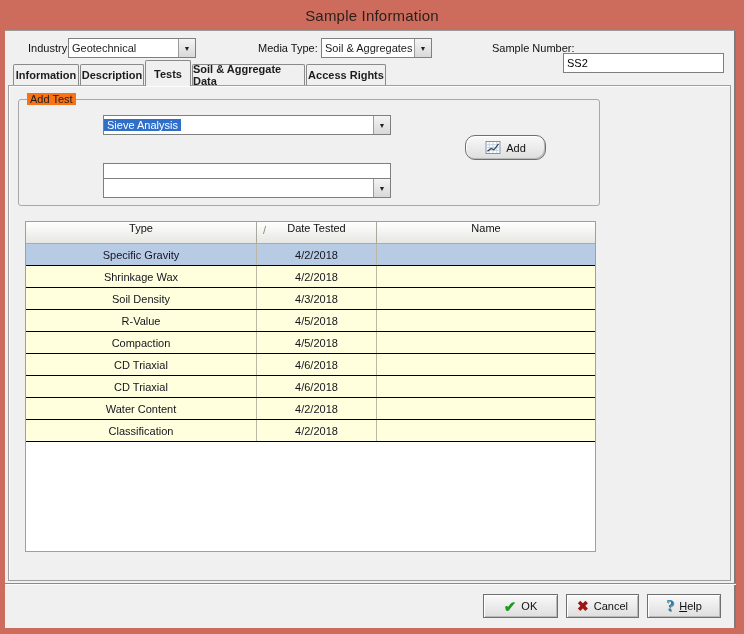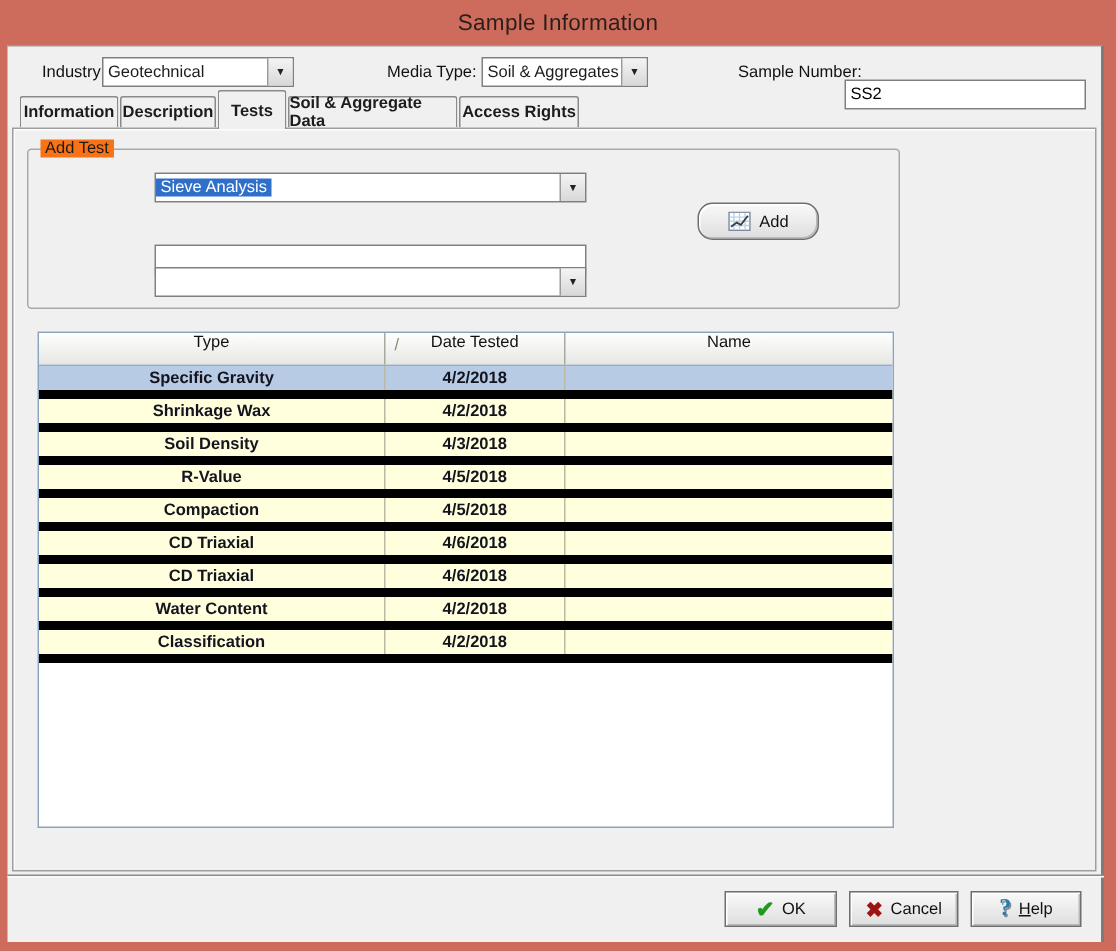--- a/index.html
+++ b/index.html
@@ -49,21 +49,21 @@
 
   
   .grid { position:absolute; left:20px; top:190px; width:571px; height:331px;
           background:#fff; border:1px solid #8ca3bd; overflow:hidden; z-index:4; }
   .grid-header { display:flex; height:22px; background:linear-gradient(#ffffff,#e6e6e2);
                  border-bottom:1px solid #9cadc2; }
   .gh-cell { display:flex; align-items:flex-start; justify-content:center; position:relative;
              border-right:1px solid #a9a9a0; color:#111; }
   .gh-cell:last-child { border-right:none; }
   .sort-ind { position:absolute; left:6px; top:2px; color:#8a8a7a; font-size:11px; }
-  .grow { display:flex; height:22px; background:#ffffde; border-bottom:6px solid #000000;font-weight:bold; }
+  .grow { display:flex; height:22px; background:#ffffde; border-bottom:1px solid #000000; }
   .grow.selected { background:#b7cbe5; }
   .gcell { display:flex; align-items:center; justify-content:center;
            border-right:1px solid #b9b9a6; color:#14141e; overflow:hidden; white-space:nowrap; }
   .gcell:last-child { border-right:none; }
   .col-type { width:231px; } .col-date { width:120px; } .col-name { flex:1; }
 
   .divider { position:absolute; left:0; top:552px; width:731px; height:2px;
              border-top:1px solid #8a8a8a; border-bottom:1px solid #fbfbfb; }
 
   .ok-glyph { color:#1d9b1d; font-size:15px; font-weight:bold; line-height:1; }

